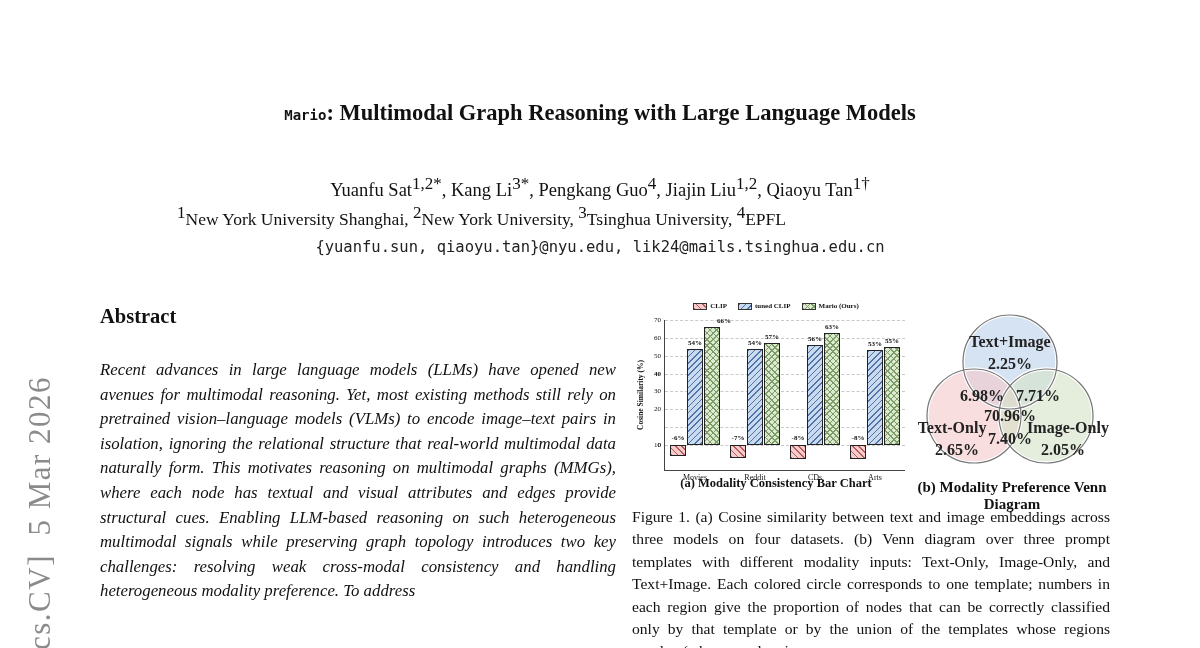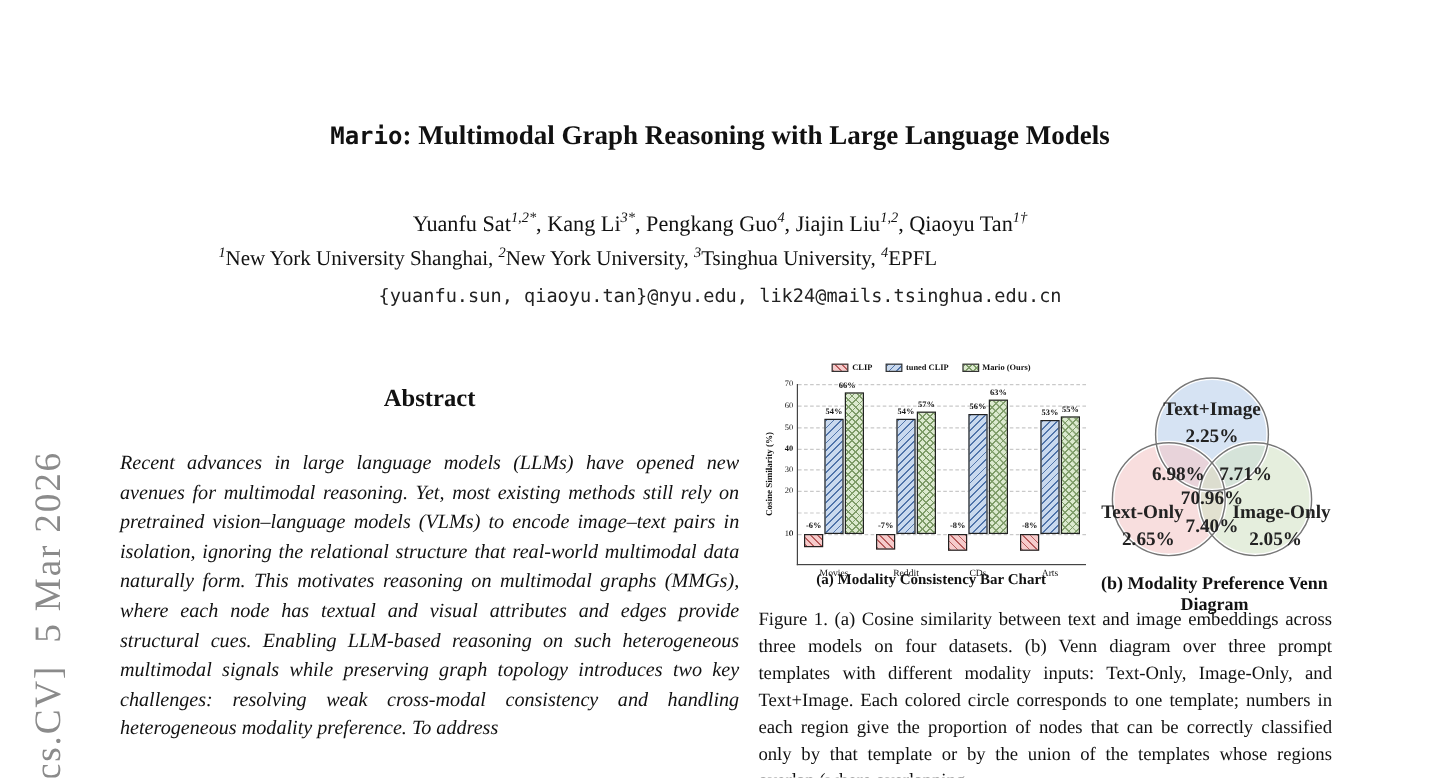--- a/index.html
+++ b/index.html
@@ -12,37 +12,37 @@
     position:absolute;left:22px;top:650px;
     transform:rotate(-90deg);transform-origin:top left;
     font-size:31px;letter-spacing:1.5px;color:#8b8b8b;white-space:pre;
     font-family:"Liberation Serif", serif;
   }
   
   .title{
     position:absolute;top:100px;left:0;width:1200px;text-align:center;
     font-size:22.5px;font-weight:bold;
   }
-  .title .mono{font-family:"DejaVu Sans Mono", monospace;font-size:20px;}
+  .title .mono{font-family:"DejaVu Sans Mono", monospace;font-size:14px;}
   .authors{
     position:absolute;top:174px;left:0;width:1200px;text-align:center;
     font-size:18.5px;
   }
-  .authors sup,.affils sup{font-size:12px;font-style:italic;}
+  .authors sup,.affils sup{font-size:17px;}
   .affils{
     position:absolute;top:203px;left:0;width:963px;text-align:center;
     font-size:17.5px;
   }
   .emails{
     position:absolute;top:238px;left:0;width:1200px;text-align:center;
     font-size:15.5px;font-family:"DejaVu Sans Mono", monospace;color:#222;
   }
   
   .abstract-col{position:absolute;left:100px;top:305px;width:516px;}
-  .abstract-heading{text-align:center;font-size:20.5px;font-weight:bold;margin:16px 0 30px 0;}
+  .abstract-heading{text-align:left;font-size:20.5px;font-weight:bold;margin:0 0 30px 0;}
   .abstract-body{
     font-size:16.8px;font-style:italic;line-height:24.6px;
     text-align:justify;margin:0;
   }
   
   .fig-col{position:absolute;left:632px;top:296px;width:478px;}
   
   .chart{position:absolute;left:6px;top:4px;width:276px;height:178px;}
   .chart-legend{position:absolute;left:0;top:2px;width:100%;display:flex;justify-content:center;gap:11px;}
   .legend-item{display:flex;align-items:flex-end;gap:3px;font-size:7px;font-weight:bold;}
@@ -123,21 +123,21 @@
         <div class="ytick" style="top: 35.7143px;">50</div>
         <div class="gridline" style="top: 17.8571px;"></div>
         <div class="ytick" style="top: 17.8571px;">60</div>
         <div class="gridline" style="top: 0px;"></div>
         <div class="ytick" style="top: 0px;">70</div>
         <div class="bar" style="left: 5px; width: 16px; top: 125px; height: 10.7143px; background-color: rgb(246, 203, 203); background-image: repeating-linear-gradient(45deg, rgb(184, 92, 92) 0px, rgb(184, 92, 92) 1.1px, transparent 1.1px, transparent 4.4px);"></div>
         <div class="bar-label" style="left: 13px; top: 114px;">-6%</div>
         <div class="bar" style="left: 22px; width: 16px; top: 28.5714px; height: 96.4286px; background-color: rgb(201, 217, 238); background-image: repeating-linear-gradient(135deg, rgb(80, 116, 170) 0px, rgb(80, 116, 170) 1.1px, transparent 1.1px, transparent 4.4px);"></div>
         <div class="bar-label" style="left: 30px; top: 18.5714px;">54%</div>
         <div class="bar" style="left: 39px; width: 16px; top: 7.14286px; height: 117.857px; background-color: rgb(220, 234, 207); background-image: repeating-linear-gradient(45deg, rgb(126, 156, 104) 0px, rgb(126, 156, 104) 1.1px, transparent 1.1px, transparent 4.4px), repeating-linear-gradient(135deg, rgb(126, 156, 104) 0px, rgb(126, 156, 104) 1.1px, transparent 1.1px, transparent 4.4px);"></div>
-        <div class="bar-label" style="left: 41px; top: -2.85714px;">66%</div>
+        <div class="bar-label" style="left: 59px; top: -2.85714px;">66%</div>
         <div class="cat-label" style="left: 30px;">Movies</div>
         <div class="bar" style="left: 65px; width: 16px; top: 125px; height: 12.5px; background-color: rgb(246, 203, 203); background-image: repeating-linear-gradient(45deg, rgb(184, 92, 92) 0px, rgb(184, 92, 92) 1.1px, transparent 1.1px, transparent 4.4px);"></div>
         <div class="bar-label" style="left: 73px; top: 114px;">-7%</div>
         <div class="bar" style="left: 82px; width: 16px; top: 28.5714px; height: 96.4286px; background-color: rgb(201, 217, 238); background-image: repeating-linear-gradient(135deg, rgb(80, 116, 170) 0px, rgb(80, 116, 170) 1.1px, transparent 1.1px, transparent 4.4px);"></div>
         <div class="bar-label" style="left: 90px; top: 18.5714px;">54%</div>
         <div class="bar" style="left: 99px; width: 16px; top: 23.2143px; height: 101.786px; background-color: rgb(220, 234, 207); background-image: repeating-linear-gradient(45deg, rgb(126, 156, 104) 0px, rgb(126, 156, 104) 1.1px, transparent 1.1px, transparent 4.4px), repeating-linear-gradient(135deg, rgb(126, 156, 104) 0px, rgb(126, 156, 104) 1.1px, transparent 1.1px, transparent 4.4px);"></div>
         <div class="bar-label" style="left: 107px; top: 13.2143px;">57%</div>
         <div class="cat-label" style="left: 90px;">Reddit</div>
         <div class="bar" style="left: 125px; width: 16px; top: 125px; height: 14.2857px; background-color: rgb(246, 203, 203); background-image: repeating-linear-gradient(45deg, rgb(184, 92, 92) 0px, rgb(184, 92, 92) 1.1px, transparent 1.1px, transparent 4.4px);"></div>
         <div class="bar-label" style="left: 133px; top: 114px;">-8%</div>

